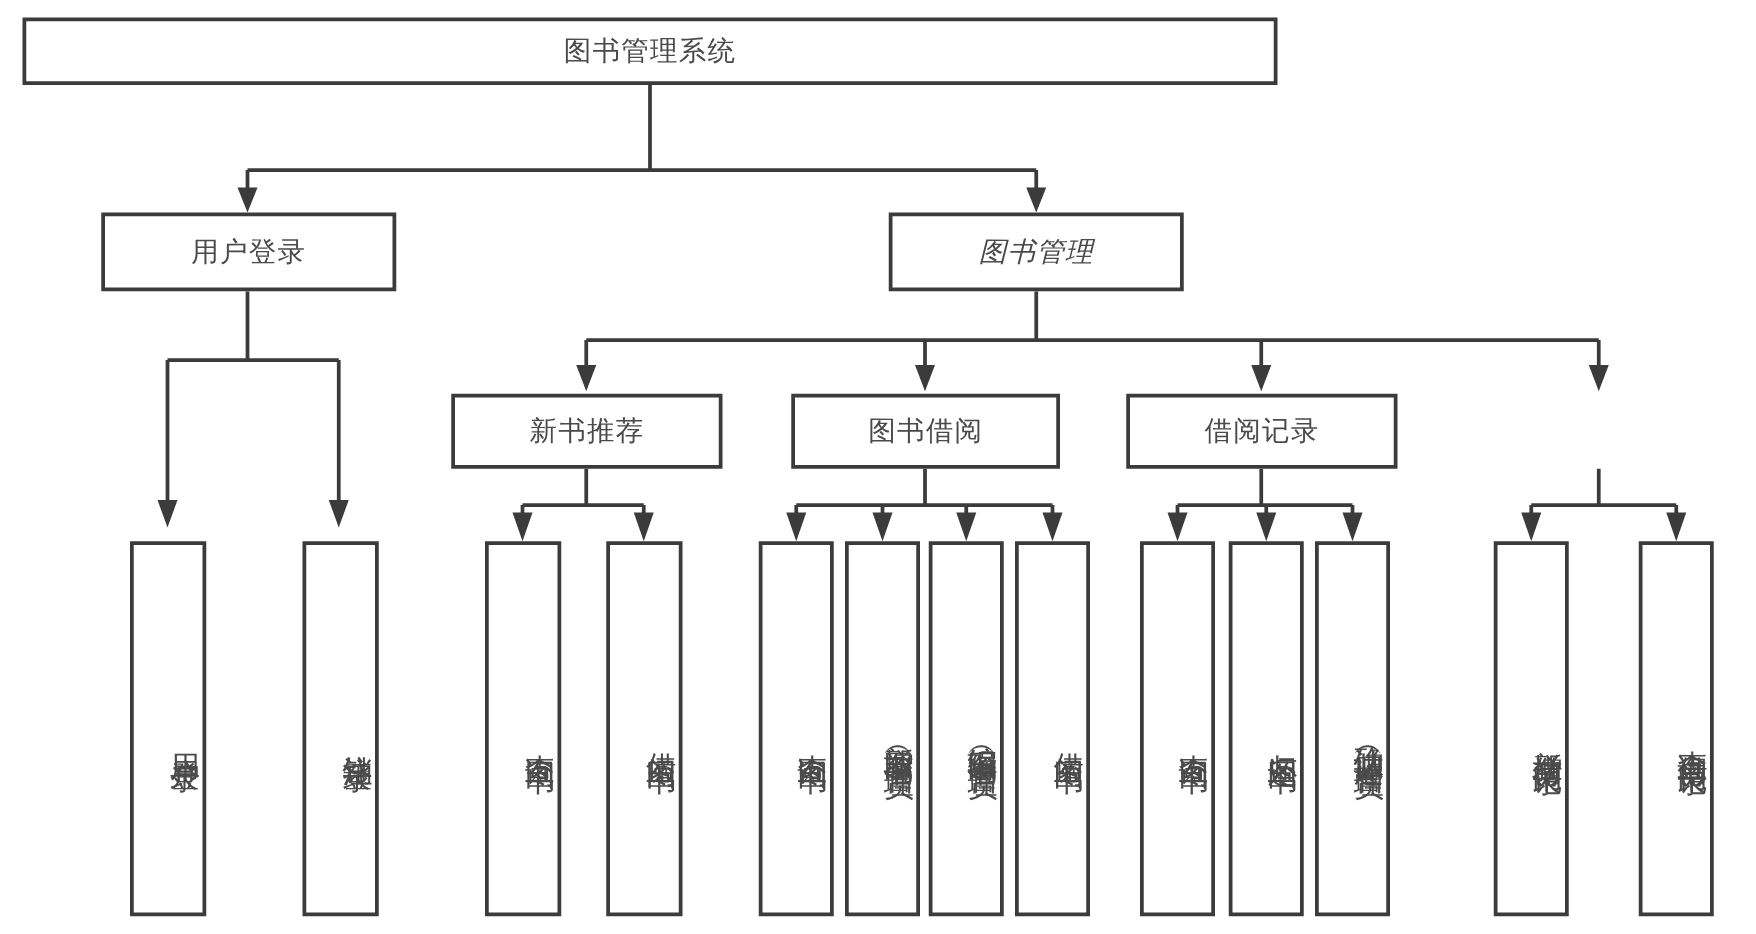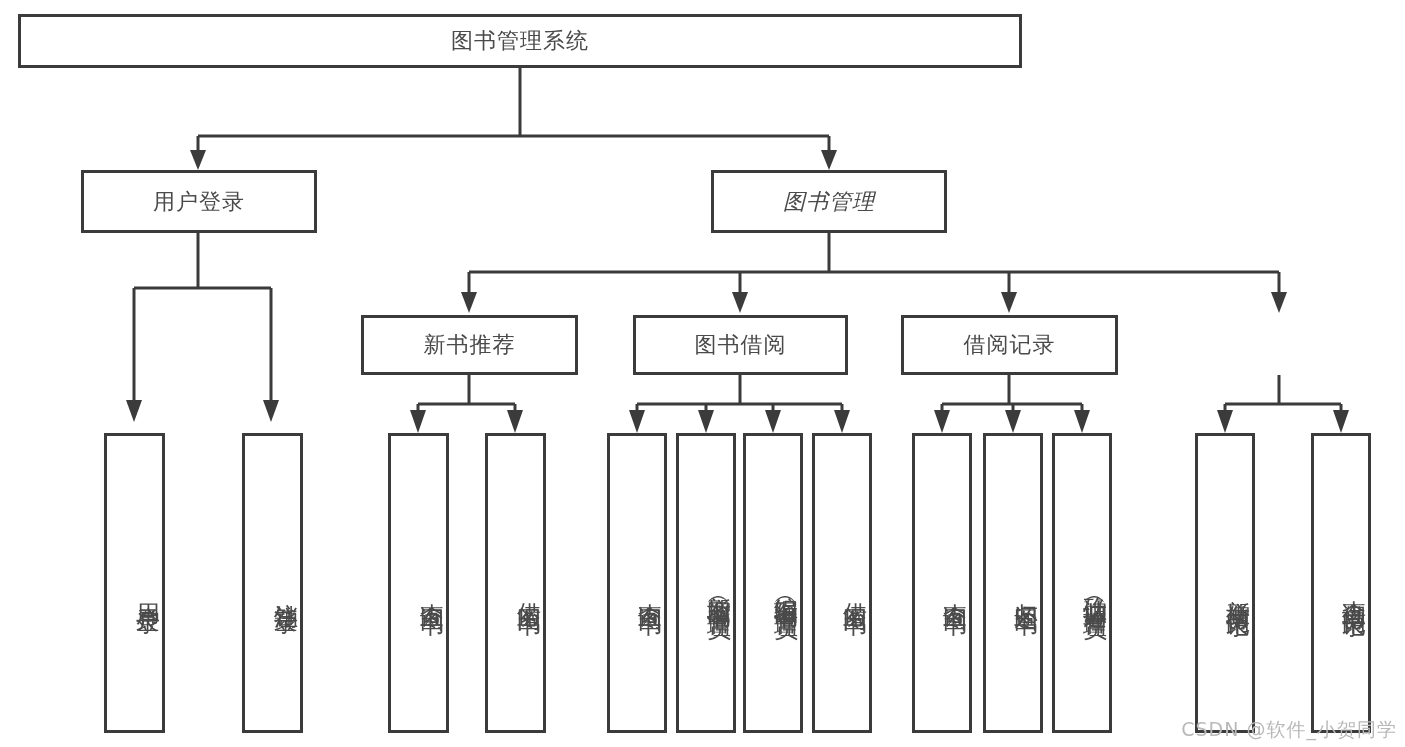--- a/index.html
+++ b/index.html
@@ -169,14 +169,13 @@
     <span class="vtext">确认归还（管理员）</span>
   </div>
 
   <div class="node v" style="left:1195px;top:433px;width:60px;height:300px;">
     <span class="vtext">新增借阅记录</span>
   </div>
   <div class="node v" style="left:1311px;top:433px;width:60px;height:300px;">
     <span class="vtext">查询借阅记录</span>
   </div>
 
-  <div class="watermark">CSDN @软件_小贺同学</div>
 </div>
 
 </body></html>

